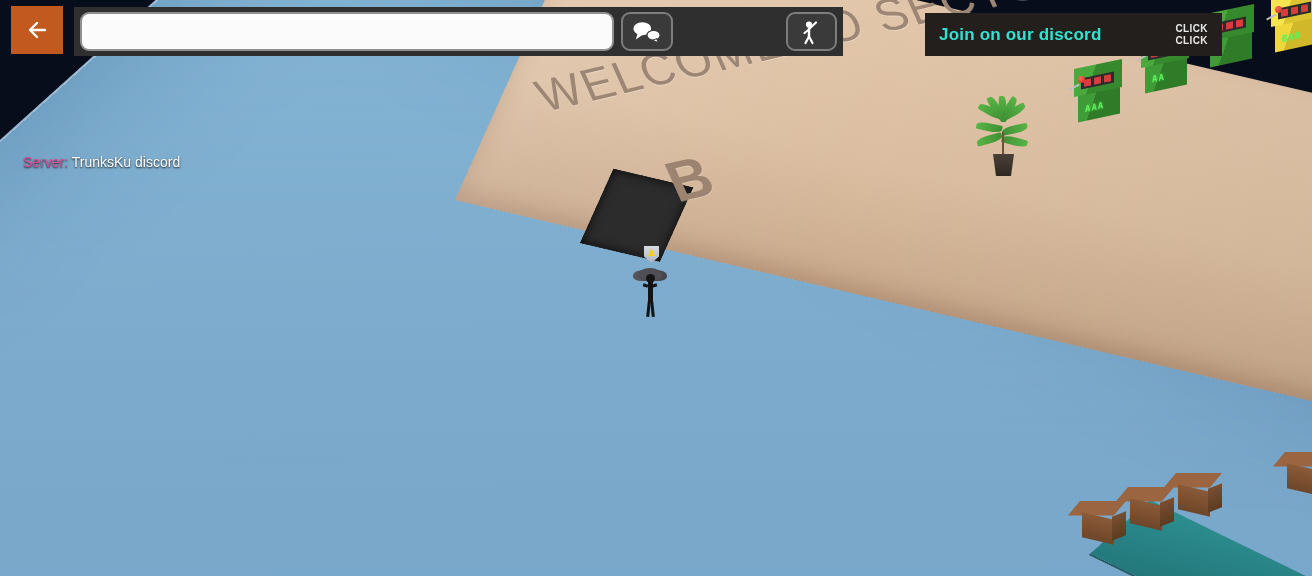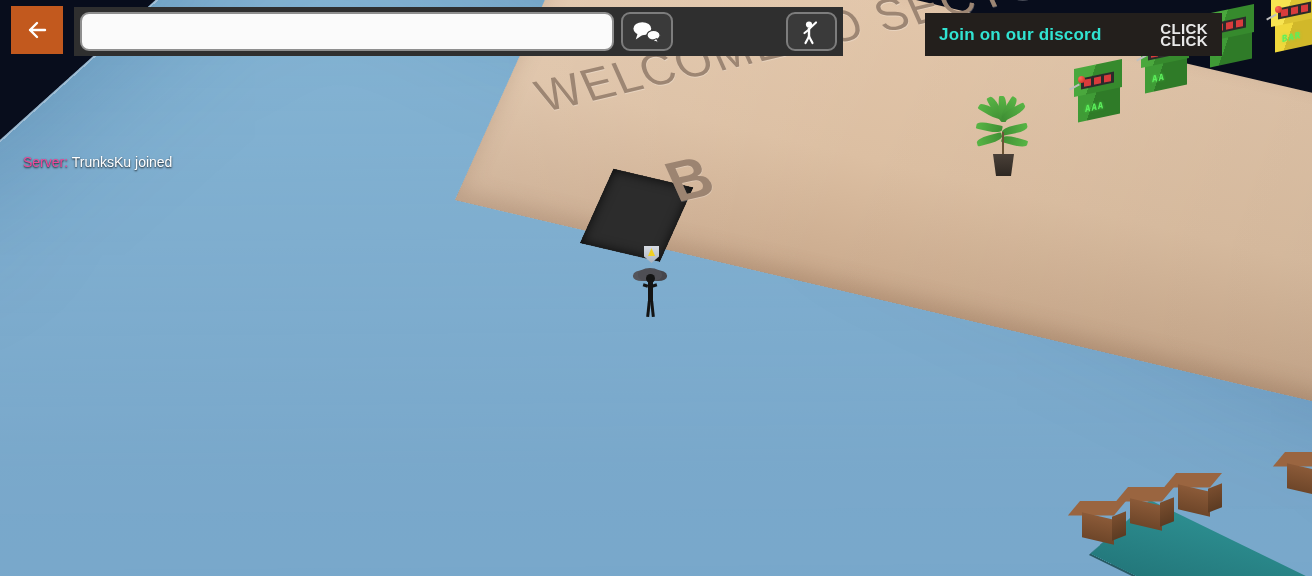--- a/index.html
+++ b/index.html
@@ -279,21 +279,21 @@
   }
   #discord-text {
     color: #31e3d2;
     font-size: 17px;
     font-weight: 700;
     letter-spacing: .2px;
   }
   #discord-cta {
     margin-left: auto;
     color: #e8e8e8;
-    font-size: 15px;
+    font-size: 10px;
     font-weight: 700;
     line-height: 12px;
     text-align: left;
     letter-spacing: .4px;
   }
 
   
   #chat-log {
     position: absolute; left: 23px; top: 152px;
     font-size: 14px;
@@ -458,17 +458,17 @@
   <div id="discord-banner">
     <span id="discord-text">Join on our discord</span>
     <span id="discord-cta">
       <span>CLICK</span><br>
       <span>CLICK</span>
     </span>
   </div>
 
   <div id="chat-log">
     <div>
-      <span class="log-prefix">Server:</span><span class="log-body"> TrunksKu joined</span>
+      <span class="log-prefix">Server:</span><span class="log-body"> TrunksKu discord</span>
     </div>
   </div>
 
 </div>
 
 </body></html>

